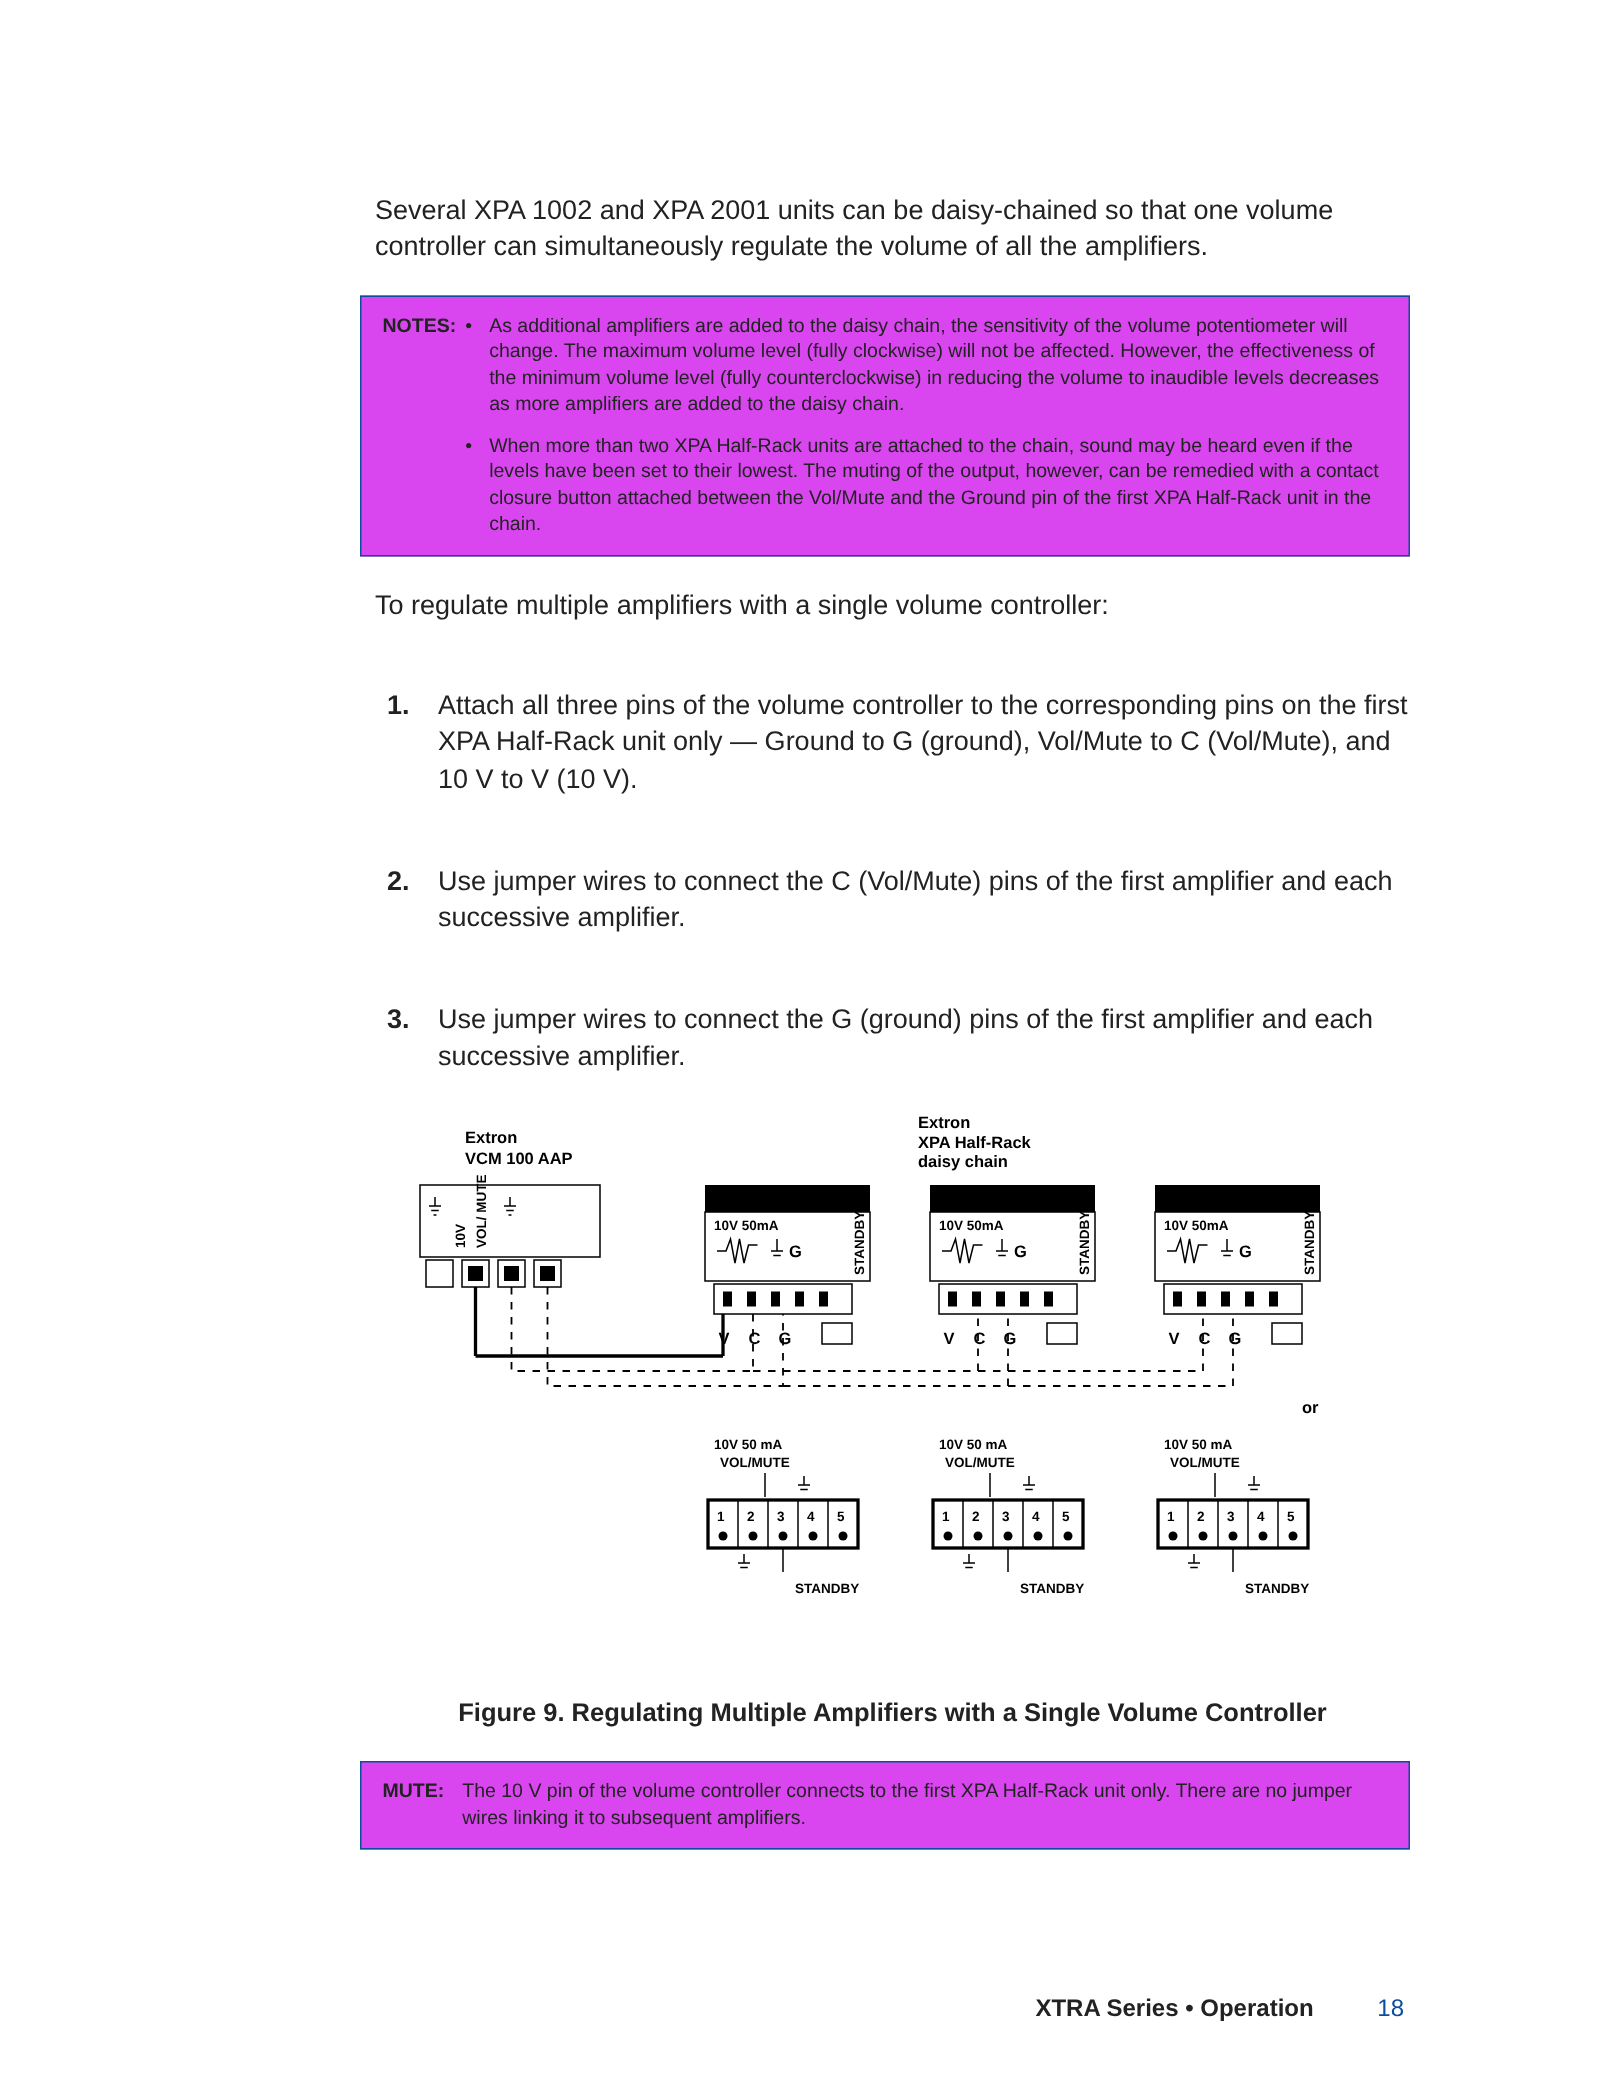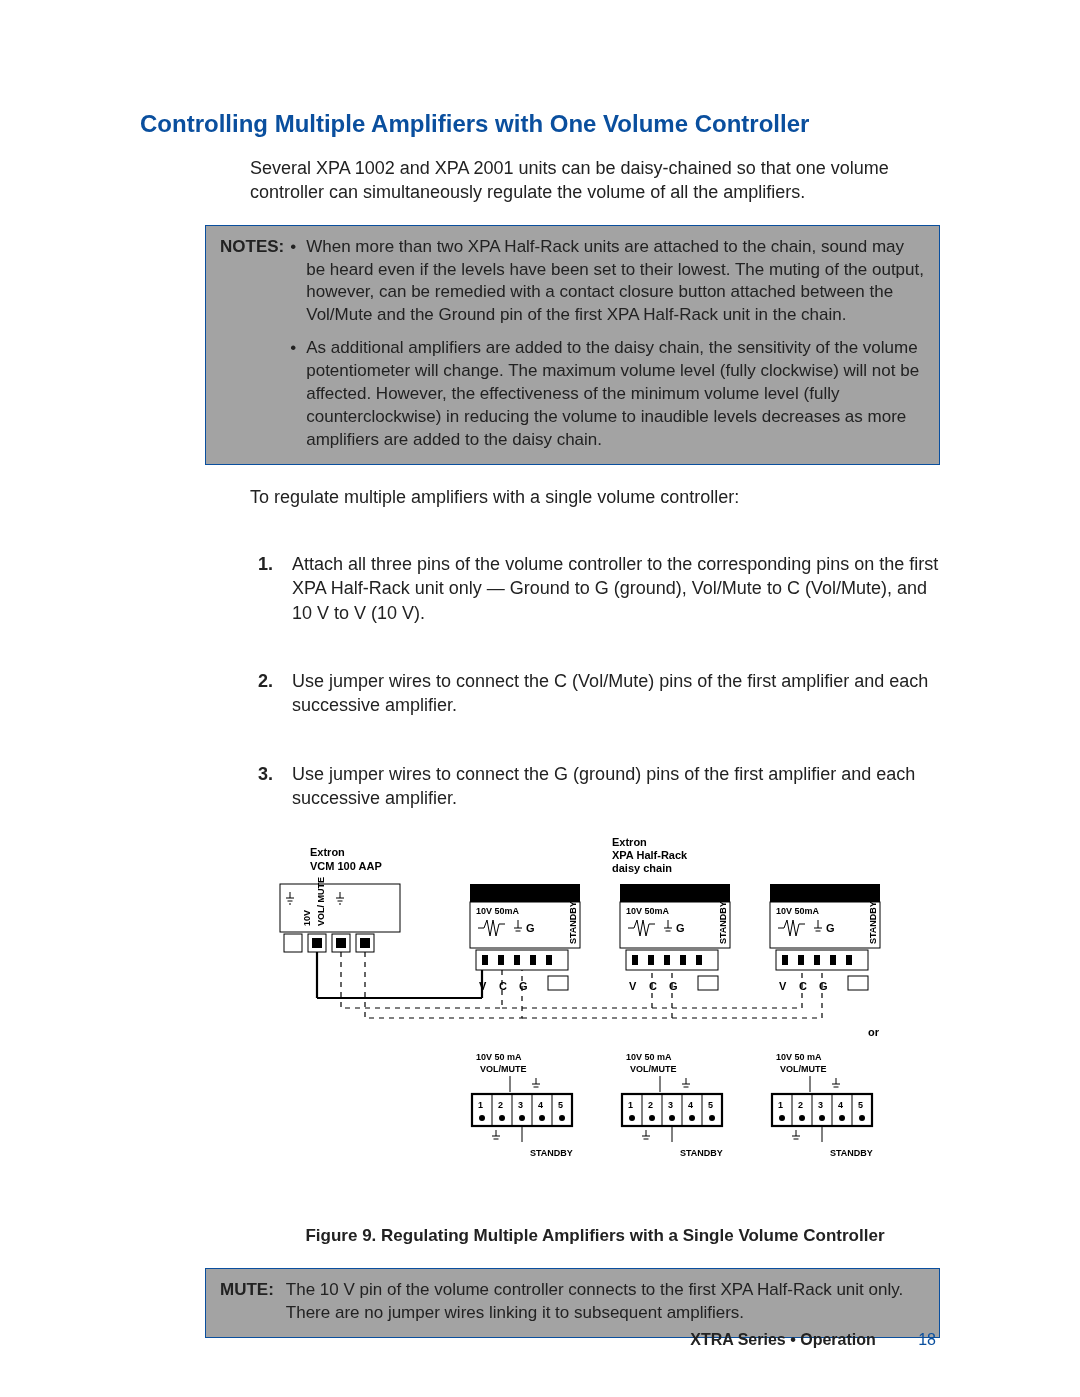--- a/index.html
+++ b/index.html
@@ -24,25 +24,25 @@
     margin-bottom: 18px;
   }
   .intro {
     font-size: 18px;
     line-height: 1.35;
     margin-left: 110px;
     margin-bottom: 20px;
   }
   .notes-box, .note-box {
     border: 1.5px solid #0a4f9e;
-    background: #a3a3a3;
+    background: #d946ef;
     padding: 10px 14px 12px 14px;
-    font-size: 17px;
+    font-size: 13px;
     line-height: 1.35;
-    margin-left: 65px;
+    margin-left: 100px;
     margin-bottom: 22px;
   }
   .notes-row {
     display: flex;
     gap: 6px;
   }
   .notes-label {
     font-weight: 700;
     white-space: nowrap;
   }
@@ -125,30 +125,29 @@
   .thick { stroke:#000; stroke-width:2.2; }
   .thin  { stroke:#000; stroke-width:1; }
   .dash  { stroke:#000; stroke-width:1.2; stroke-dasharray:5 5; fill:none; }
   .blackbar { fill:#000; }
 </style>
 </head>
 <body>
 
 <div class="page">
 
-  <div class="h1">Controlling Multiple Amplifiers with One Volume Controller</div>
 
   <p class="intro">Several XPA 1002 and XPA 2001 units can be daisy-chained so that one volume controller can simultaneously regulate the volume of all the amplifiers.</p>
 
   <div class="notes-box">
     <div class="notes-row">
       <div class="notes-label">NOTES:</div>
       <ul class="notes-list">
+        <li>As additional amplifiers are added to the daisy chain, the sensitivity of the volume potentiometer will change. The maximum volume level (fully clockwise) will not be affected. However, the effectiveness of the minimum volume level (fully counterclockwise) in reducing the volume to inaudible levels decreases as more amplifiers are added to the daisy chain.</li>
         <li>When more than two XPA Half-Rack units are attached to the chain, sound may be heard even if the levels have been set to their lowest. The muting of the output, however, can be remedied with a contact closure button attached between the Vol/Mute and the Ground pin of the first XPA Half-Rack unit in the chain.</li>
-        <li>As additional amplifiers are added to the daisy chain, the sensitivity of the volume potentiometer will change. The maximum volume level (fully clockwise) will not be affected. However, the effectiveness of the minimum volume level (fully counterclockwise) in reducing the volume to inaudible levels decreases as more amplifiers are added to the daisy chain.</li>
       </ul>
     </div>
   </div>
 
   <p class="lead">To regulate multiple amplifiers with a single volume controller:</p>
 
   <ol class="steps">
     <li>Attach all three pins of the volume controller to the corresponding pins on the first XPA Half-Rack unit only — Ground to G (ground), Vol/Mute to C (Vol/Mute), and 10 V to V (10 V).</li>
     <li>Use jumper wires to connect the C (Vol/Mute) pins of the first amplifier and each successive amplifier.</li>
     <li>Use jumper wires to connect the G (ground) pins of the first amplifier and each successive amplifier.</li>

